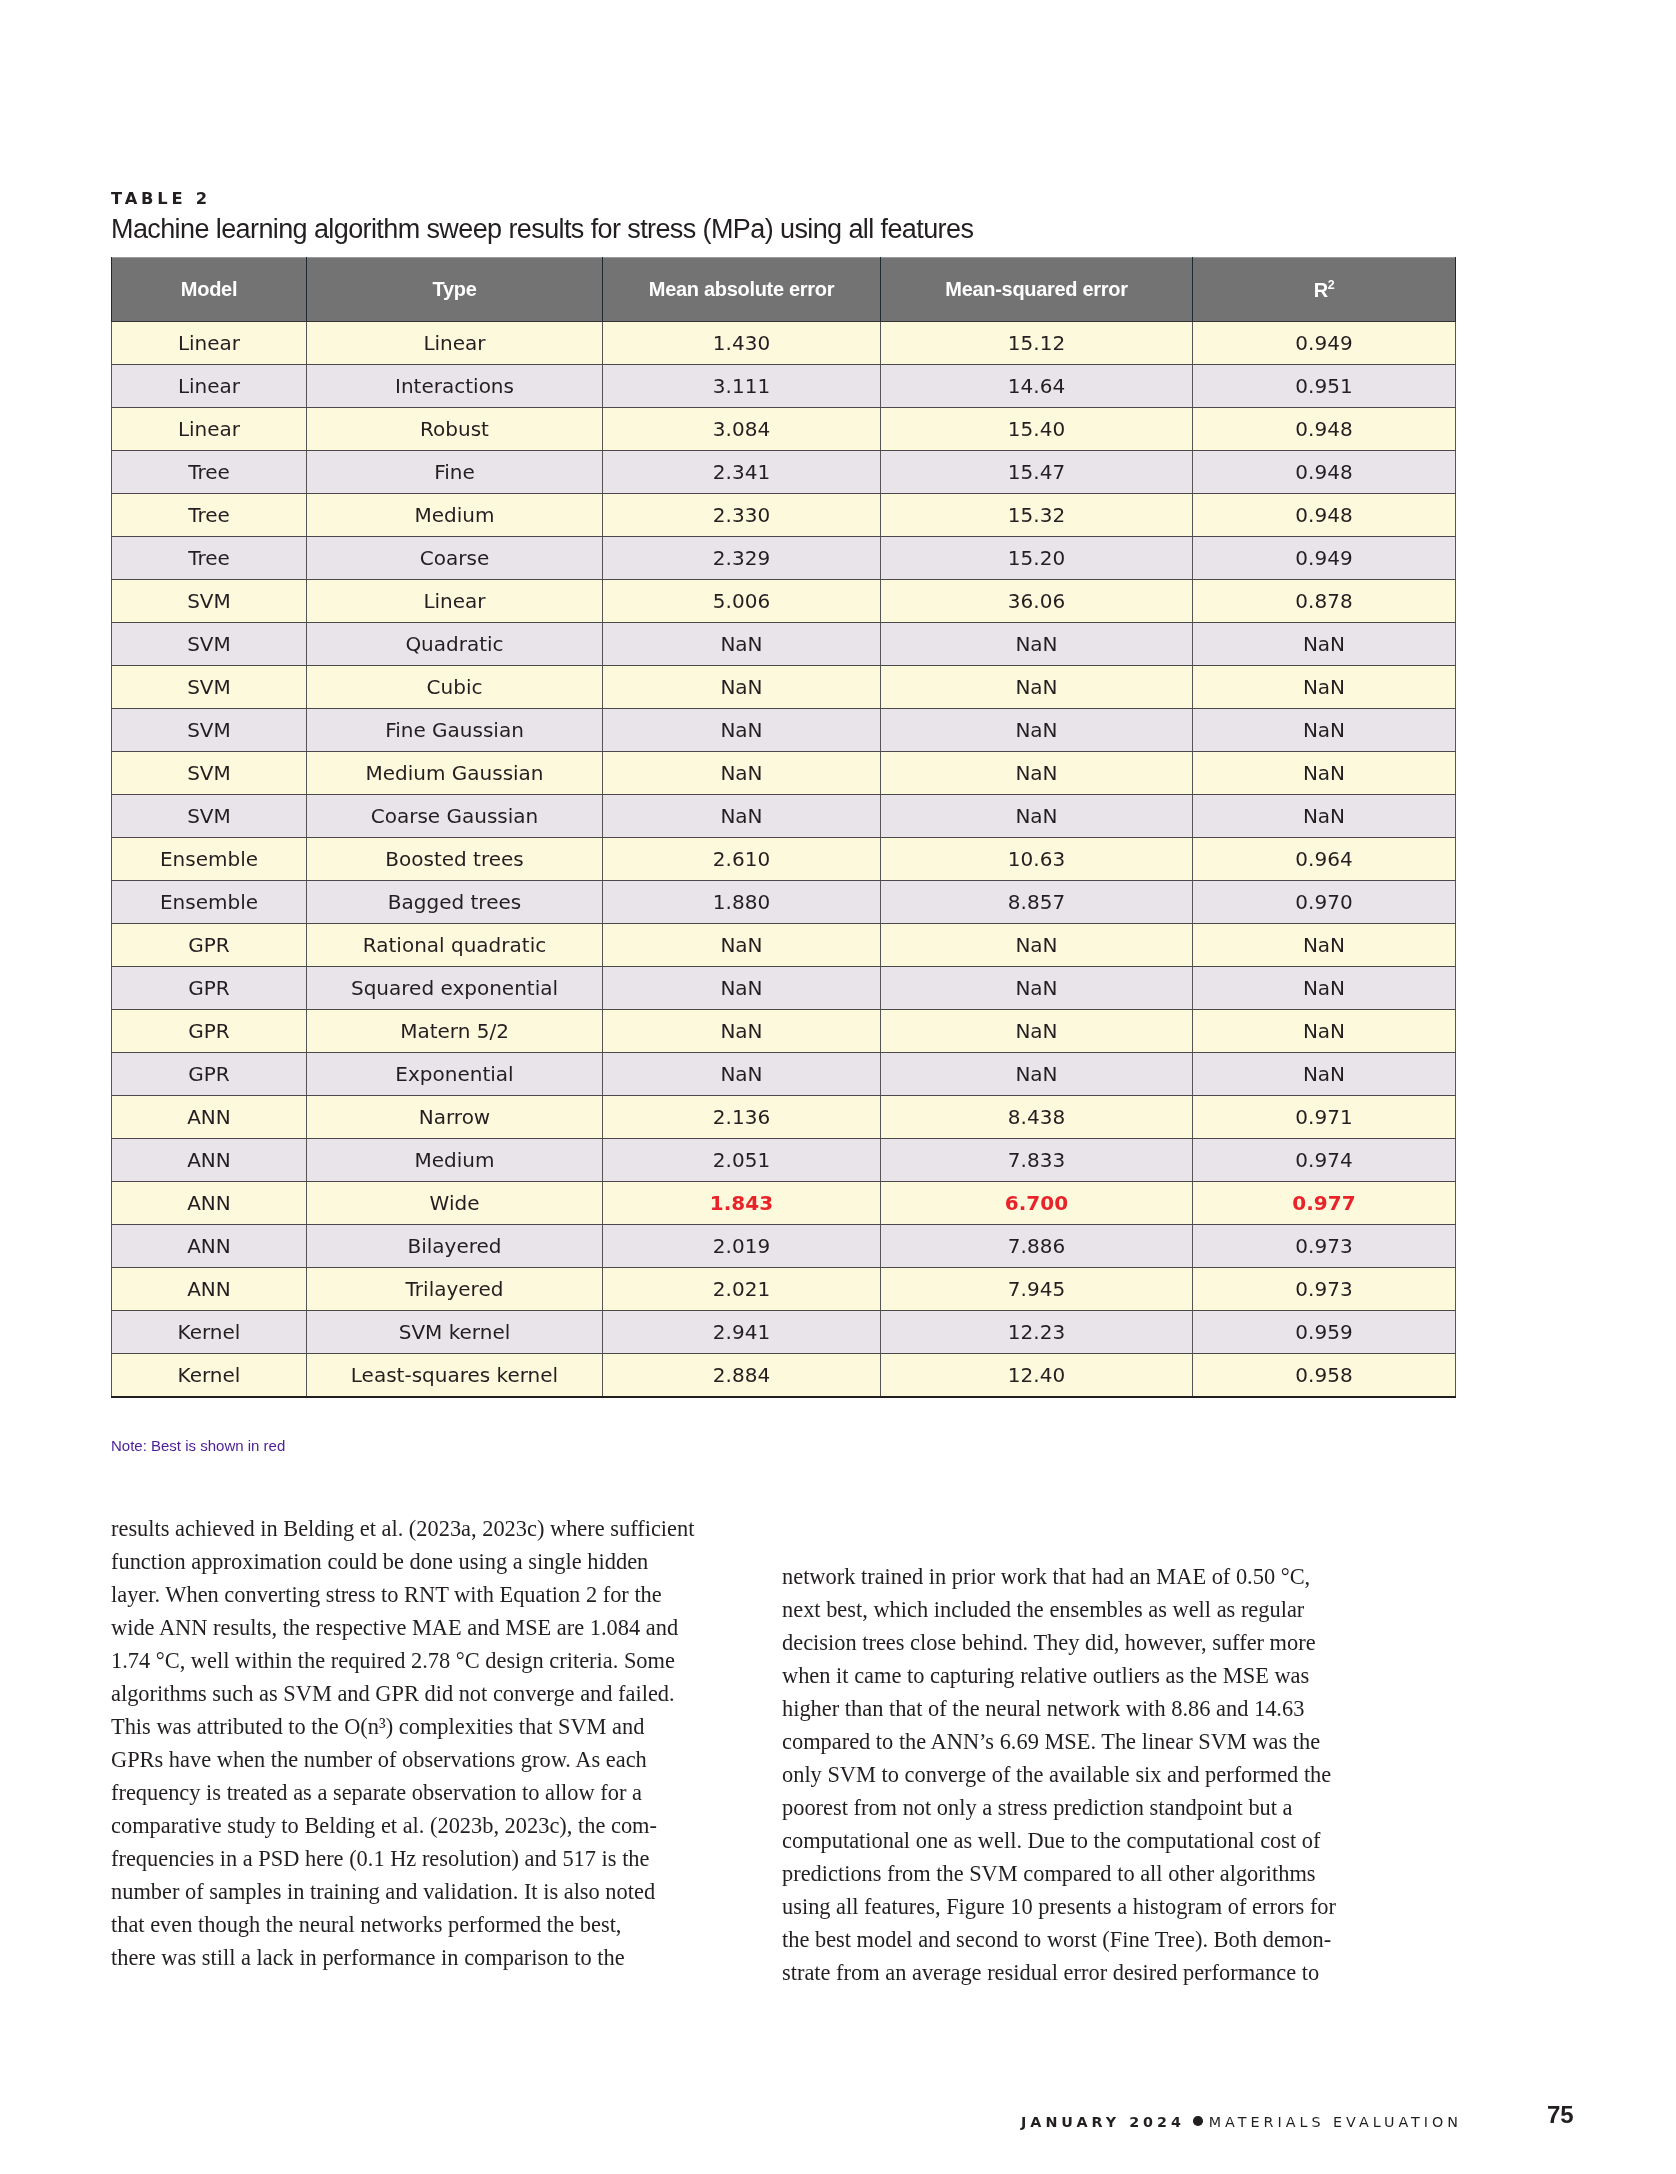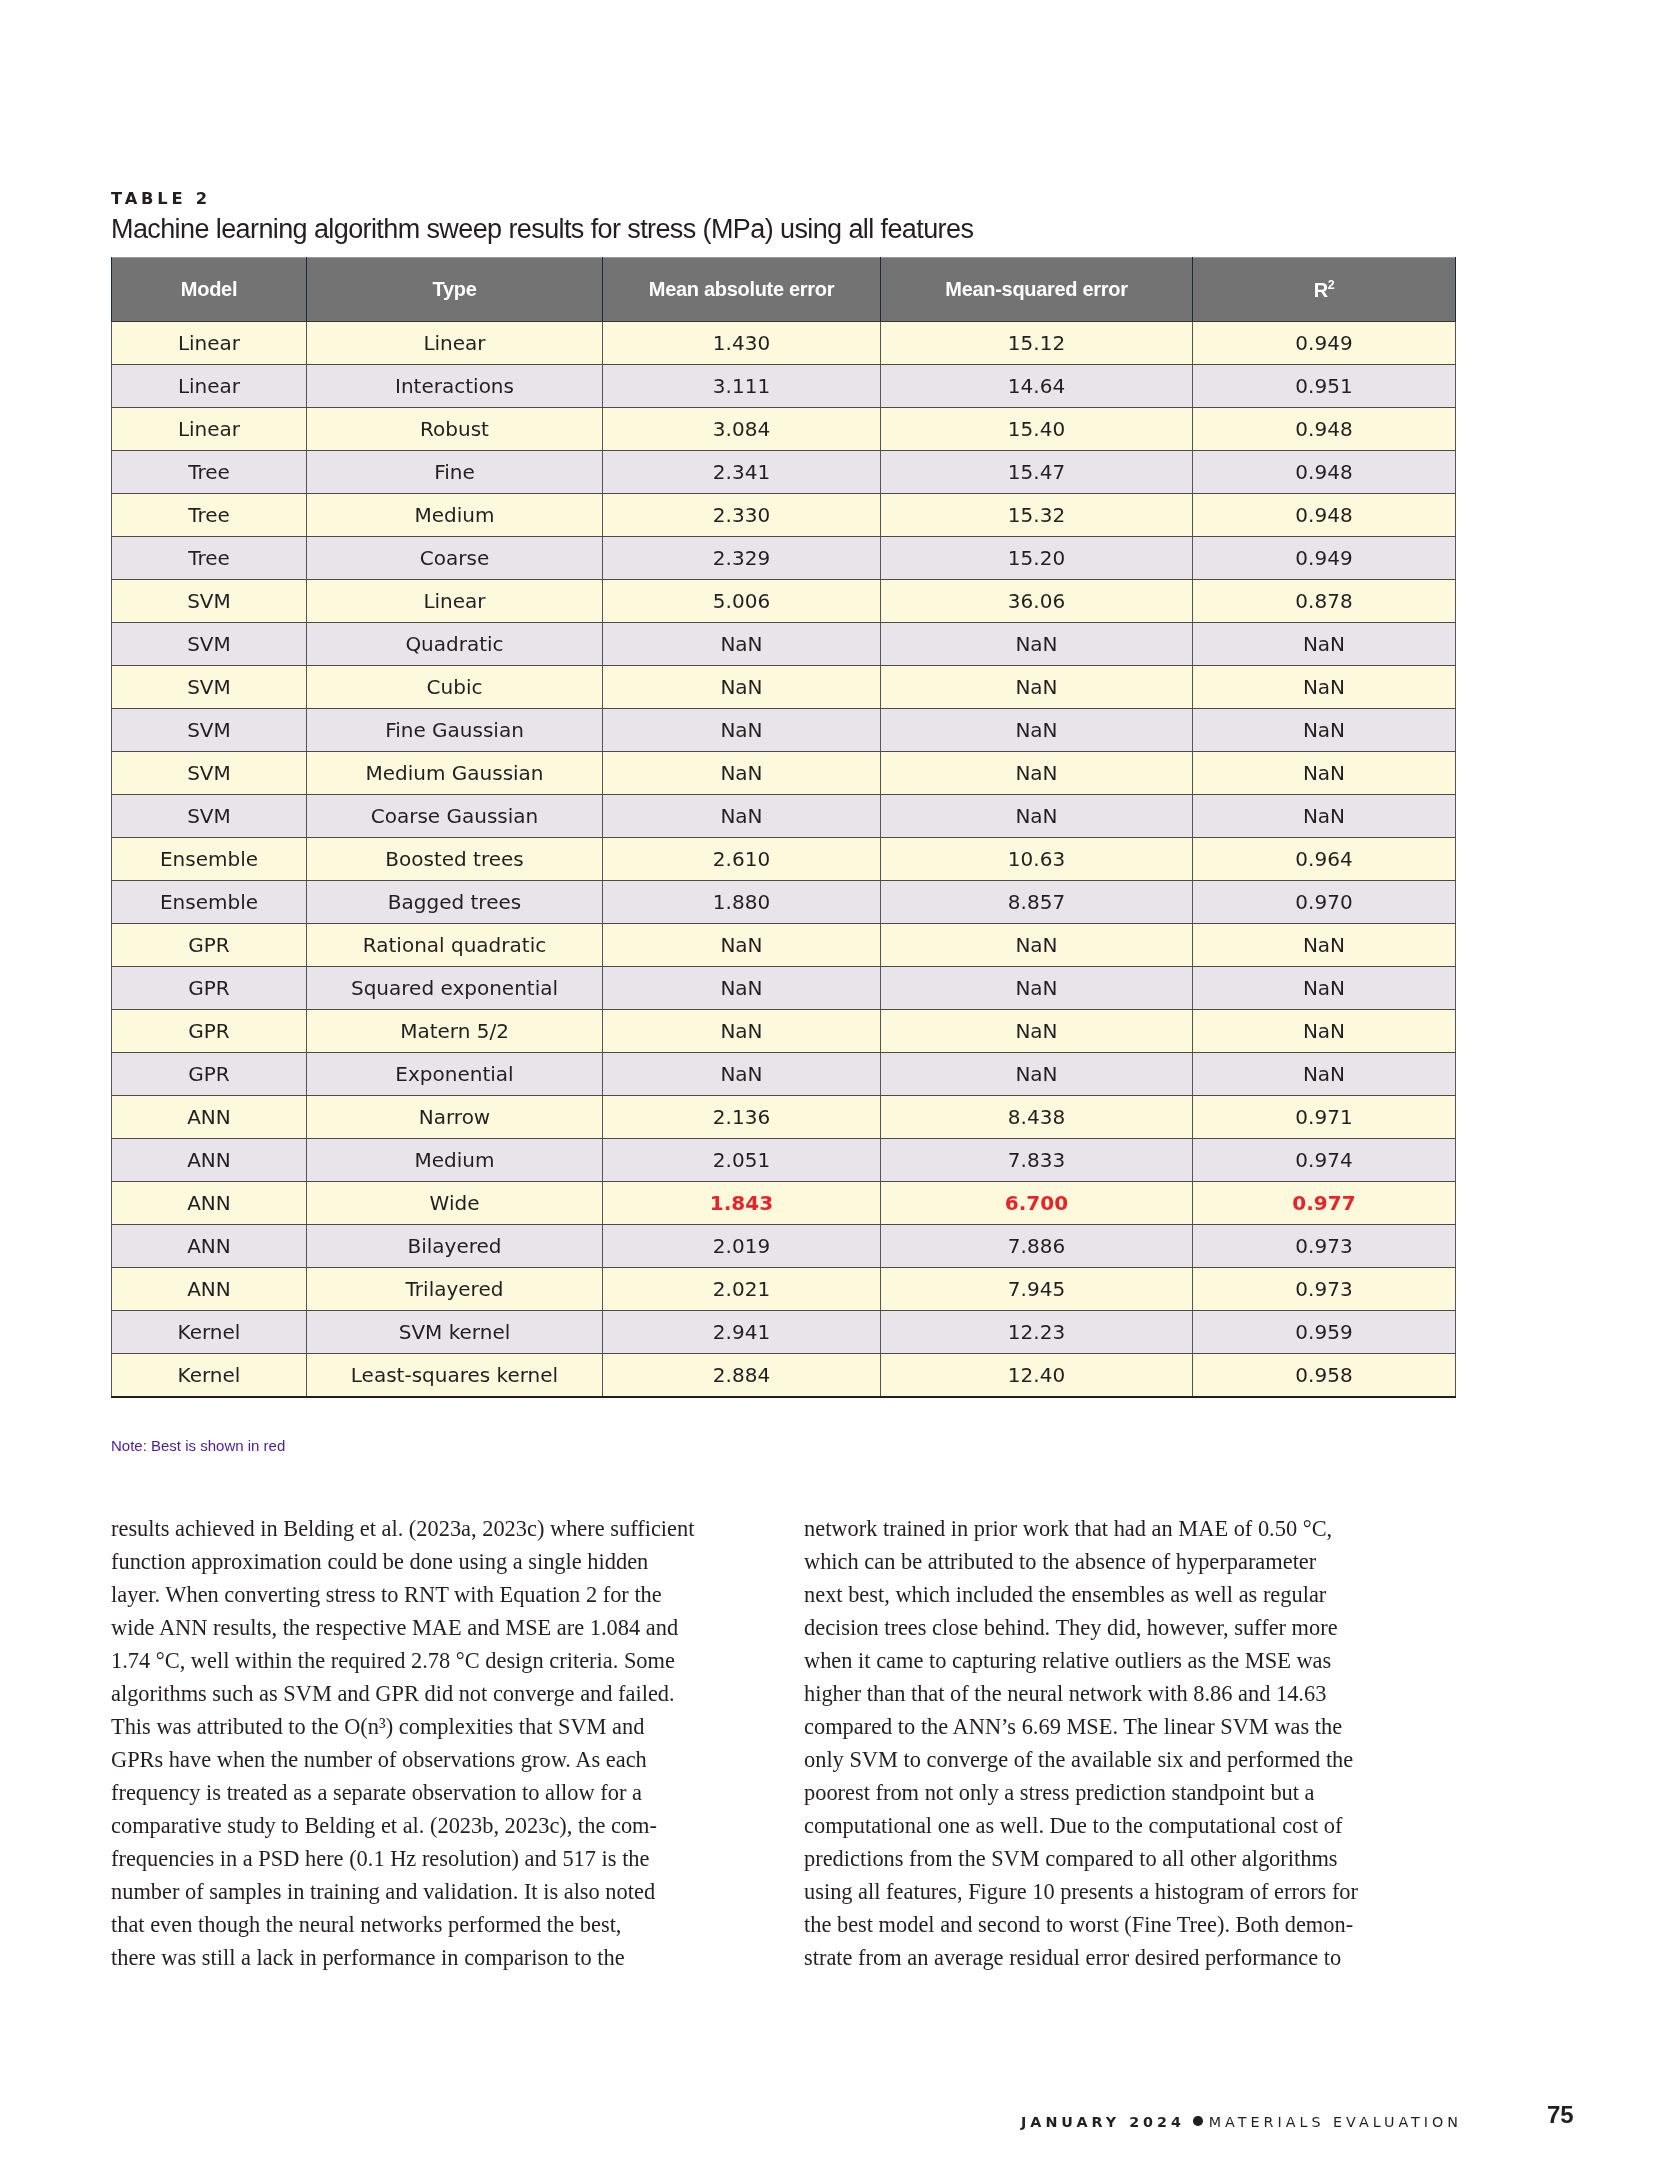--- a/index.html
+++ b/index.html
@@ -48,21 +48,21 @@
     font-family: "Liberation Sans", sans-serif; font-size: 15px; color: #4c1d95;
   }
   .body-col {
     position: absolute; top: 1512px; width: 660px;
     font-family: "Liberation Serif", serif; font-size: 22.4px;
     line-height: 33px; color: #231f20;
   }
   .body-col p { margin: 0; }
   .body-col .ln { display: block; white-space: nowrap; }
   .col-left { left: 111px; }
-  .col-right { left: 804px; }
+  .col-right { left: 782px; margin-top: 48px; }
   .footer-journal {
     position: absolute; left: 1021px; top: 2114px;
     font-family: "DejaVu Sans", sans-serif; font-size: 14.3px;
     letter-spacing: 4px; color: #231f20; white-space: nowrap;
   }
   .footer-journal .date { font-weight: bold; }
   .footer-journal .dot {
     display: inline-block; width: 9.6px; height: 9.6px; border-radius: 50%;
     background: #231f20; vertical-align: 1px; margin: 0 5.7px 0 0;
   }
@@ -290,21 +290,20 @@
       <span class="ln">comparative study to Belding et al. (2023b, 2023c), the com-</span>
       <span class="ln">frequencies in a PSD here (0.1 Hz resolution) and 517 is the</span>
       <span class="ln">number of samples in training and validation. It is also noted</span>
       <span class="ln">that even though the neural networks performed the best,</span>
       <span class="ln">there was still a lack in performance in comparison to the</span>
     </p>
 </div>
 <div class="body-col col-right">
   <p id="right-para">
       <span class="ln">network trained in prior work that had an MAE of 0.50 °C,</span>
-      <span class="ln">which can be attributed to the absence of hyperparameter</span>
       <span class="ln">next best, which included the ensembles as well as regular</span>
       <span class="ln">decision trees close behind. They did, however, suffer more</span>
       <span class="ln">when it came to capturing relative outliers as the MSE was</span>
       <span class="ln">higher than that of the neural network with 8.86 and 14.63</span>
       <span class="ln">compared to the ANN’s 6.69 MSE. The linear SVM was the</span>
       <span class="ln">only SVM to converge of the available six and performed the</span>
       <span class="ln">poorest from not only a stress prediction standpoint but a</span>
       <span class="ln">computational one as well. Due to the computational cost of</span>
       <span class="ln">predictions from the SVM compared to all other algorithms</span>
       <span class="ln">using all features, Figure 10 presents a histogram of errors for</span>

